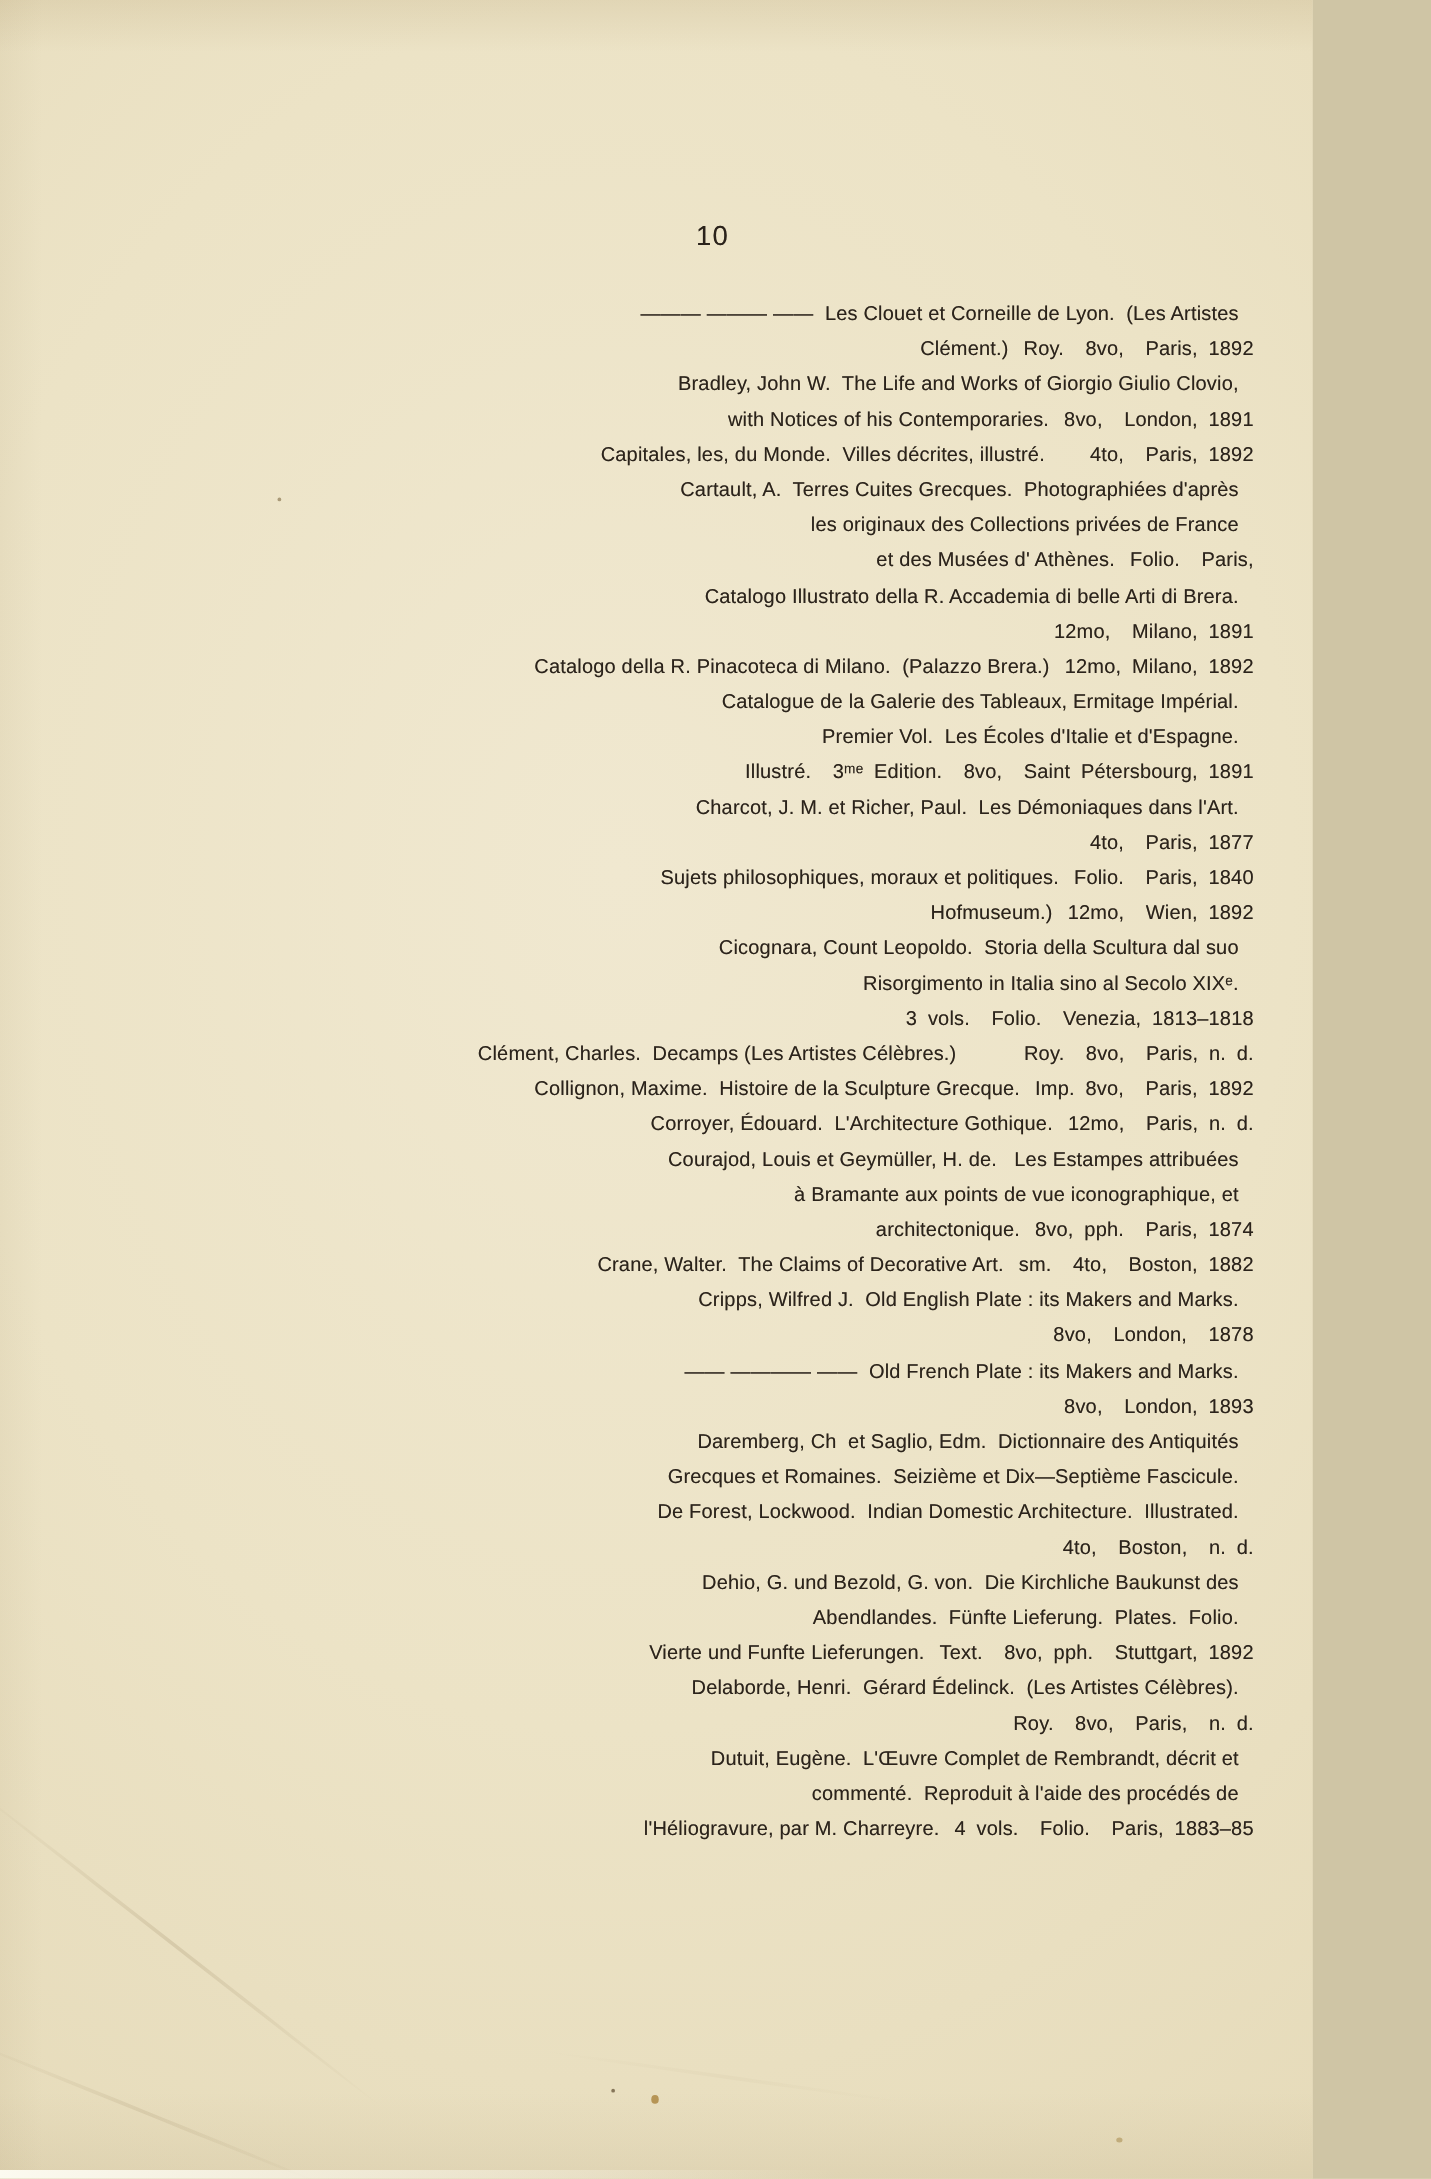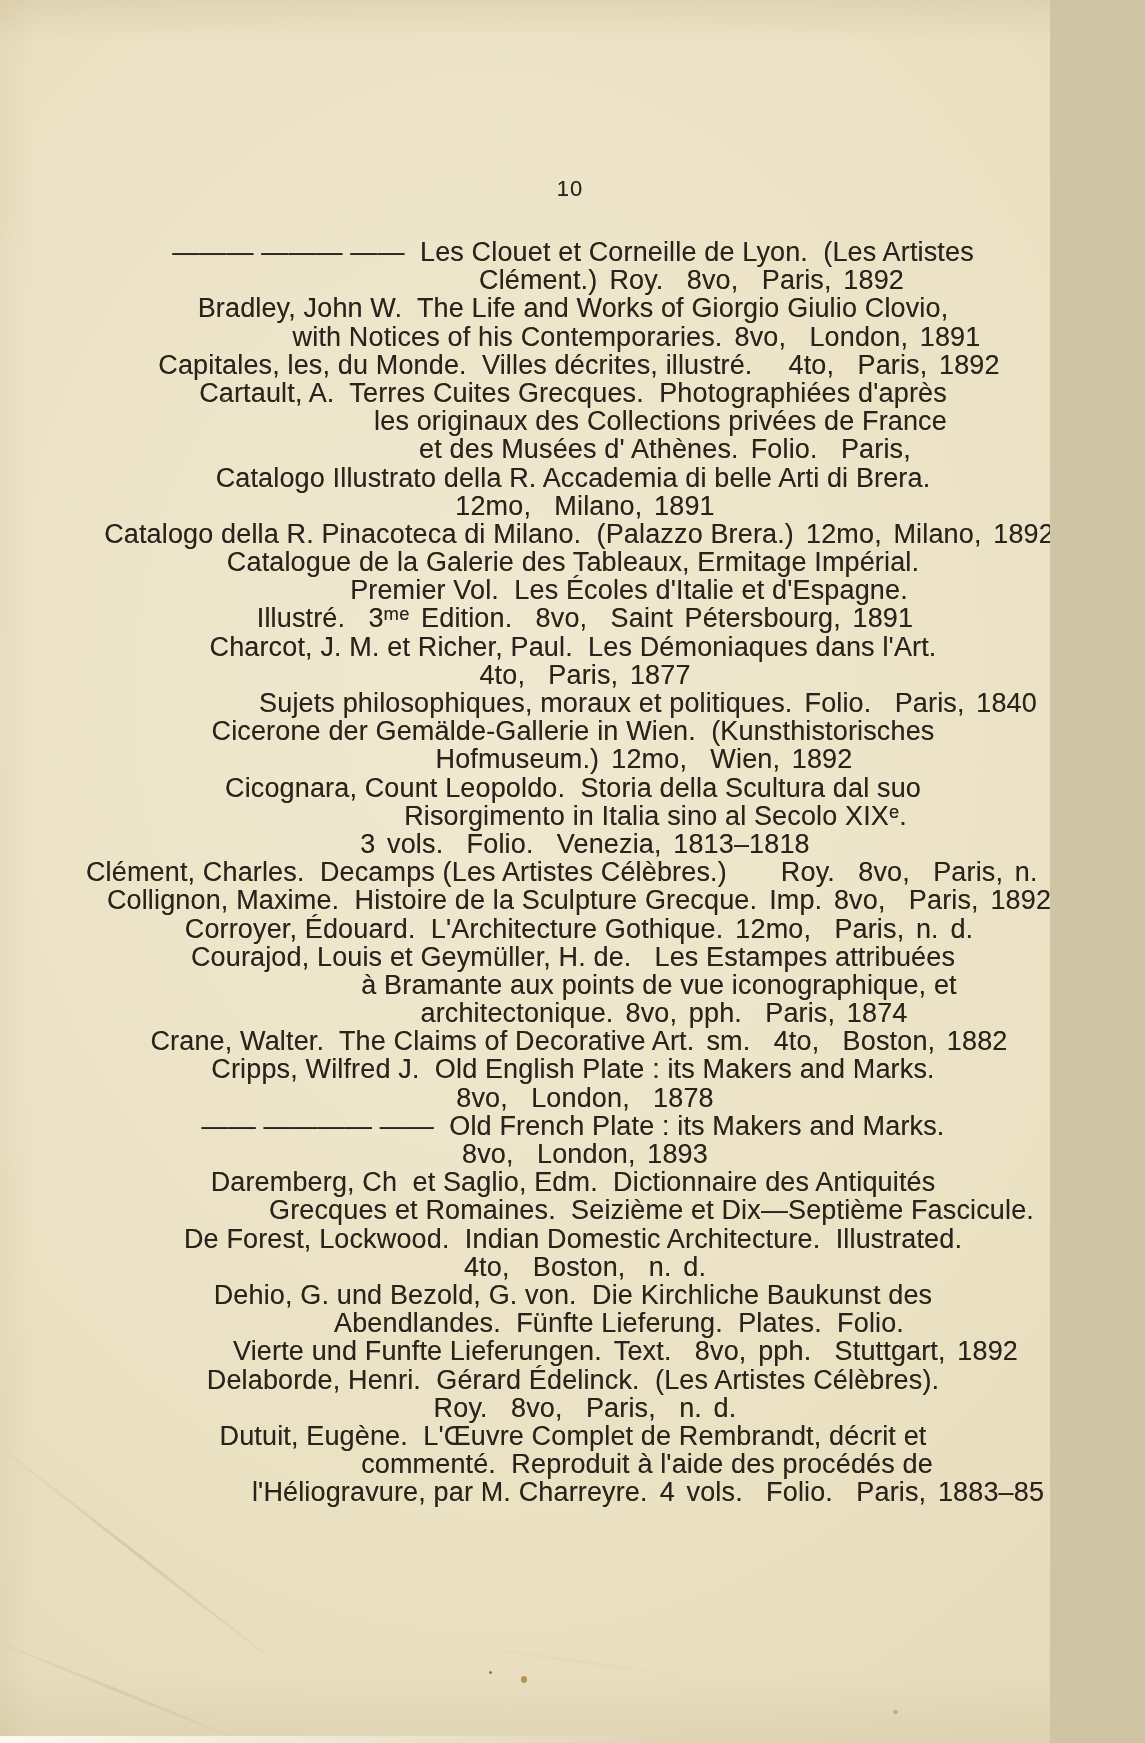--- a/index.html
+++ b/index.html
@@ -15,22 +15,22 @@
     font-family:Liberation Sans, sans-serif;
     color:#2b231b;
   }
   .pageno{
     position:absolute;left:155px;top:176px;width:830px;
     text-align:center;font-size:22px;letter-spacing:1px;
     text-shadow:0 0 .5px rgba(43,35,27,.45);
   }
   .textblock{position:absolute;left:155px;top:238px;width:848px;}
   .line{
-    display:flex;justify-content:center;align-items:baseline;
-    height:28.2px;font-size:27px;line-height:28.2px;
+    display:flex;justify-content:flex-end;align-items:baseline;
+    height:28.2px;font-size:16px;line-height:28.2px;
     text-shadow:0 0 .5px rgba(43,35,27,.45);
   }
   .lt{white-space:pre;flex:0 1 auto;letter-spacing:.15px;}
   .rt{white-space:pre;flex:0 0 auto;margin-left:12px;word-spacing:4px;letter-spacing:.15px;}
   .speck{position:absolute;border-radius:50%;}
   .crease{position:absolute;height:3px;border-radius:50%;pointer-events:none;}
   .crease.c1{width:420px;left:-70px;top:1555px;transform:rotate(38deg);
     background:linear-gradient(90deg,rgba(120,95,55,0),rgba(120,95,55,.16),rgba(120,95,55,0));}
   .crease.c2{width:330px;left:-50px;top:1688px;transform:rotate(22deg);
     background:linear-gradient(90deg,rgba(120,95,55,0),rgba(120,95,55,.12),rgba(120,95,55,0));}
@@ -110,24 +110,20 @@
     <span class="rt"></span>
   </div>
       <div class="line" style="padding-left: 0px;">
     <span class="lt"></span>
     <span class="rt">4to,  Paris, 1877</span>
   </div>
       <div class="line" style="padding-left: 138px;">
     <span class="lt">Sujets philosophiques, moraux et politiques.</span>
     <span class="rt">Folio.  Paris, 1840</span>
   </div>
-      <div class="line" style="padding-left: 0px;">
-    <span class="lt">Cicerone der Gemälde-Gallerie in Wien.  (Kunsthistorisches</span>
-    <span class="rt"></span>
-  </div>
       <div class="line" style="padding-left: 130px;">
     <span class="lt">Hofmuseum.)</span>
     <span class="rt">12mo,  Wien, 1892</span>
   </div>
       <div class="line" style="padding-left: 0px;">
     <span class="lt">Cicognara, Count Leopoldo.  Storia della Scultura dal suo</span>
     <span class="rt"></span>
   </div>
       <div class="line" style="padding-left: 165px;">
     <span class="lt">Risorgimento in Italia sino al Secolo XIXᵉ.</span>

